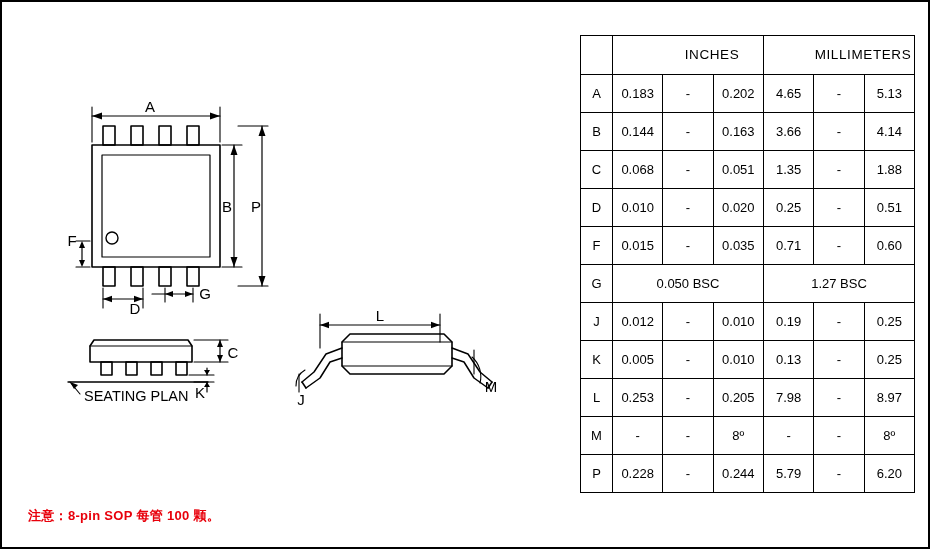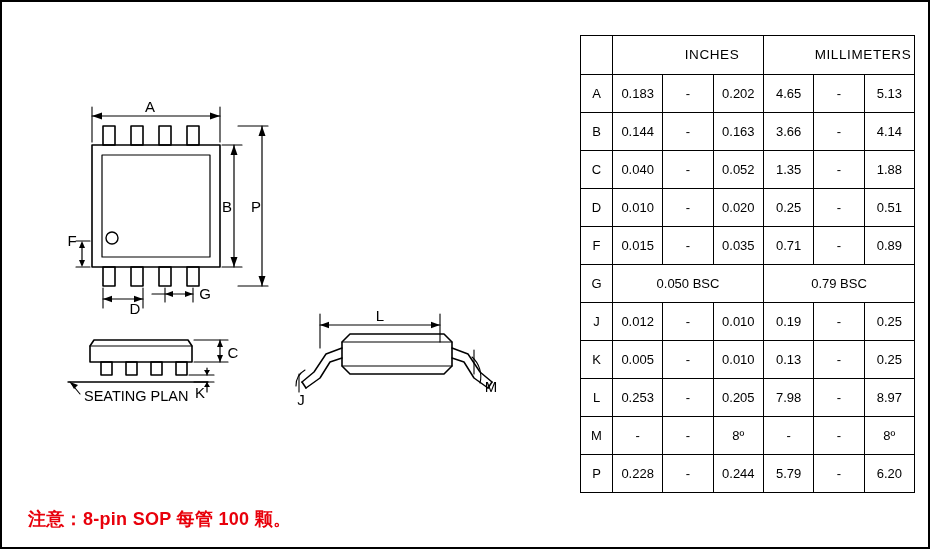--- a/index.html
+++ b/index.html
@@ -30,21 +30,21 @@
   }
   #drawing svg {
     display: block;
   }
 
   
   #note {
     position: absolute;
     left: 26px;
     top: 505px;
-    font-size: 18px;
+    font-size: 13px;
     font-weight: bold;
     color: #e8000b;
     white-space: nowrap;
     letter-spacing: 0.3px;
   }
 
   
   #dim-table-wrap {
     position: absolute;
     left: 578px;
@@ -252,49 +252,49 @@
           <td class="rowlabel">B</td>
           <td class="val">0.144</td>
           <td class="val">-</td>
           <td class="val">0.163</td>
           <td class="val">3.66</td>
           <td class="val">-</td>
           <td class="val">4.14</td>
         </tr>
         <tr>
           <td class="rowlabel">C</td>
-          <td class="val">0.040</td>
-          <td class="val">-</td>
-          <td class="val">0.052</td>
+          <td class="val">0.068</td>
+          <td class="val">-</td>
+          <td class="val">0.051</td>
           <td class="val">1.35</td>
           <td class="val">-</td>
           <td class="val">1.88</td>
         </tr>
         <tr>
           <td class="rowlabel">D</td>
           <td class="val">0.010</td>
           <td class="val">-</td>
           <td class="val">0.020</td>
           <td class="val">0.25</td>
           <td class="val">-</td>
           <td class="val">0.51</td>
         </tr>
         <tr>
           <td class="rowlabel">F</td>
           <td class="val">0.015</td>
           <td class="val">-</td>
           <td class="val">0.035</td>
           <td class="val">0.71</td>
           <td class="val">-</td>
-          <td class="val">0.89</td>
+          <td class="val">0.60</td>
         </tr>
         <tr>
           <td class="rowlabel">G</td>
           <td colspan="3">0.050 BSC</td>
-          <td colspan="3">0.79 BSC</td>
+          <td colspan="3">1.27 BSC</td>
         </tr>
         <tr>
           <td class="rowlabel">J</td>
           <td class="val">0.012</td>
           <td class="val">-</td>
           <td class="val">0.010</td>
           <td class="val">0.19</td>
           <td class="val">-</td>
           <td class="val">0.25</td>
         </tr>

